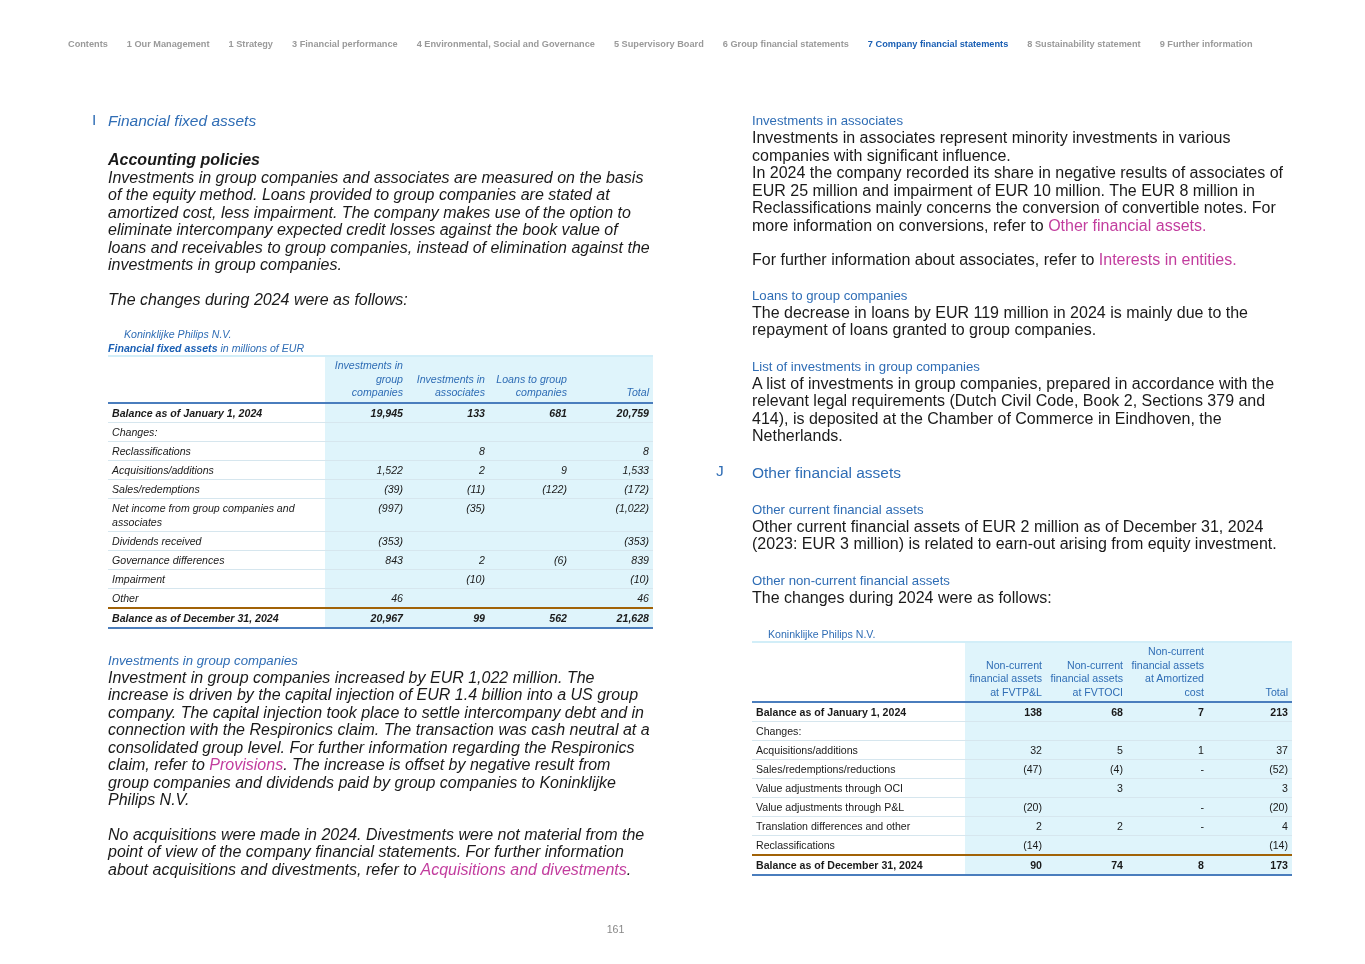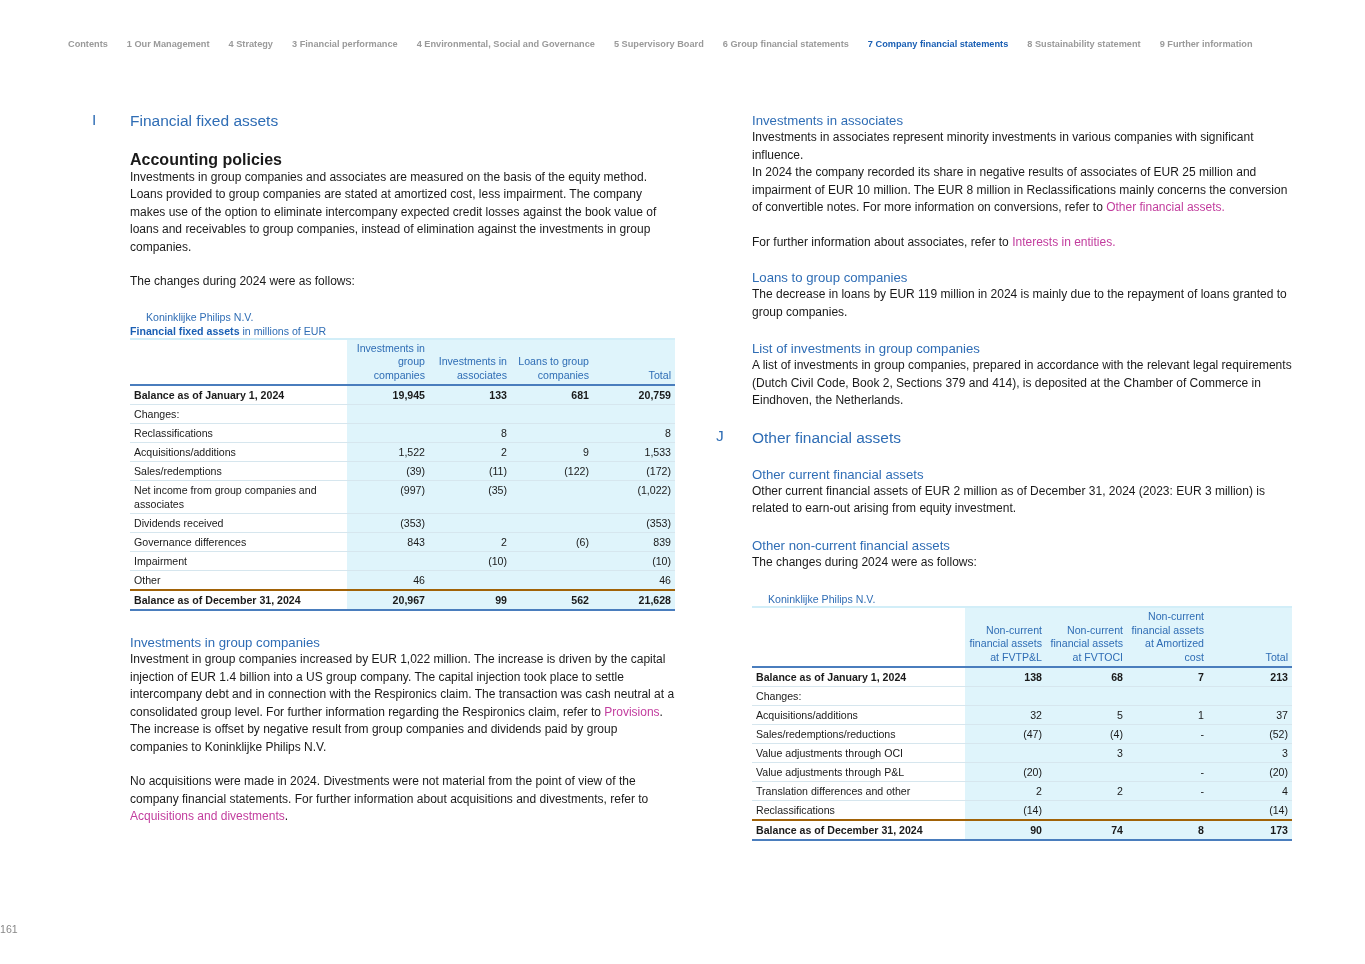--- a/index.html
+++ b/index.html
@@ -4,54 +4,54 @@
 <style>
   * { box-sizing: border-box; margin: 0; padding: 0; }
   html, body { width: 1365px; height: 964px; background: #ffffff; overflow: hidden; }
   body { font-family: "Liberation Sans", "DejaVu Sans", sans-serif; color: #1a1a1a; position: relative; }
 
   .topnav { position: absolute; top: 39px; left: 68px; display: flex; gap: 0; font-size: 9.2px; font-weight: bold; color: #9a9a9a; white-space: nowrap; }
   .topnav .nav-item { margin-right: 19px; cursor: pointer; }
   .topnav .nav-item.active { color: #1a5fb4; }
 
   .col { position: absolute; top: 110px; }
-  .col-left { left: 130px; width: 545px; }
+  .col-left { left: 108px; width: 545px; font-style: italic; }
   .col-right { left: 752px; width: 540px; }
 
   .sec-letter { position: absolute; font-size: 15.5px; color: #2f6db5; }
   .sec-title { font-size: 15.5px; color: #2f6db5; font-weight: normal; line-height: 22px; }
   .sub-title { font-size: 13.2px; color: #2f6db5; line-height: 17px; }
   .bold-title { font-size: 16px; font-weight: bold; line-height: 17.5px; color: #1a1a1a; }
-  p.body { font-size: 12px; line-height: 17.5px; color: #1a1a1a; }
+  p.body { font-size: 16px; line-height: 17.5px; color: #1a1a1a; }
   a.link { color: #c23d9e; text-decoration: none; cursor: pointer; }
 
   .tbl-company { font-size: 10.6px; color: #2f6db5; line-height: 14px; margin-left: 16px; }
   .tbl-caption { font-size: 10.6px; color: #2f6db5; line-height: 14px; }
   .tbl-caption b { font-weight: bold; color: #1a5fb4; }
 
   table.fin { border-collapse: collapse; width: 100%; font-size: 10.6px; color: #1a1a1a; }
   table.fin th { font-weight: normal; color: #2f6db5; text-align: right; vertical-align: bottom; padding: 2px 4px 2px 4px; line-height: 13.5px; background: #dff4fb; }
   table.fin th.label-col { background: #fff; }
   table.fin thead tr { border-top: 2px solid #d2eef8; }
   table.fin thead tr th { border-bottom: 2px solid #4a7dbd; }
   table.fin td { padding: 2px 4px; line-height: 14px; border-bottom: 1px solid #d6e6ee; text-align: right; vertical-align: top; }
   table.fin td.lbl { text-align: left; }
   table.fin td.shade { background: #dff4fb; }
   table.fin tr.bold td { font-weight: bold; }
   table.fin tr.total td { border-top: 2px solid #a16207; border-bottom: 2px solid #4a7dbd; }
 
-  .page-num { position: absolute; top: 923px; left: 0; width: 1231px; text-align: left; font-size: 10.6px; color: #888; }
+  .page-num { position: absolute; top: 923px; left: 0; width: 1231px; text-align: center; font-size: 10.6px; color: #888; }
 </style>
 </head>
 <body>
 
 <div class="topnav">
   <span class="nav-item">Contents</span>
   <span class="nav-item">1  Our Management</span>
-  <span class="nav-item">4  Strategy</span>
+  <span class="nav-item">1  Strategy</span>
   <span class="nav-item">3  Financial performance</span>
   <span class="nav-item">4  Environmental, Social and Governance</span>
   <span class="nav-item">5  Supervisory Board</span>
   <span class="nav-item">6  Group financial statements</span>
   <span class="nav-item active">7  Company financial statements</span>
   <span class="nav-item">8  Sustainability statement</span>
   <span class="nav-item">9  Further information</span>
 </div>
 
 <span class="sec-letter" style="top:111px;left:92px;">I</span>

